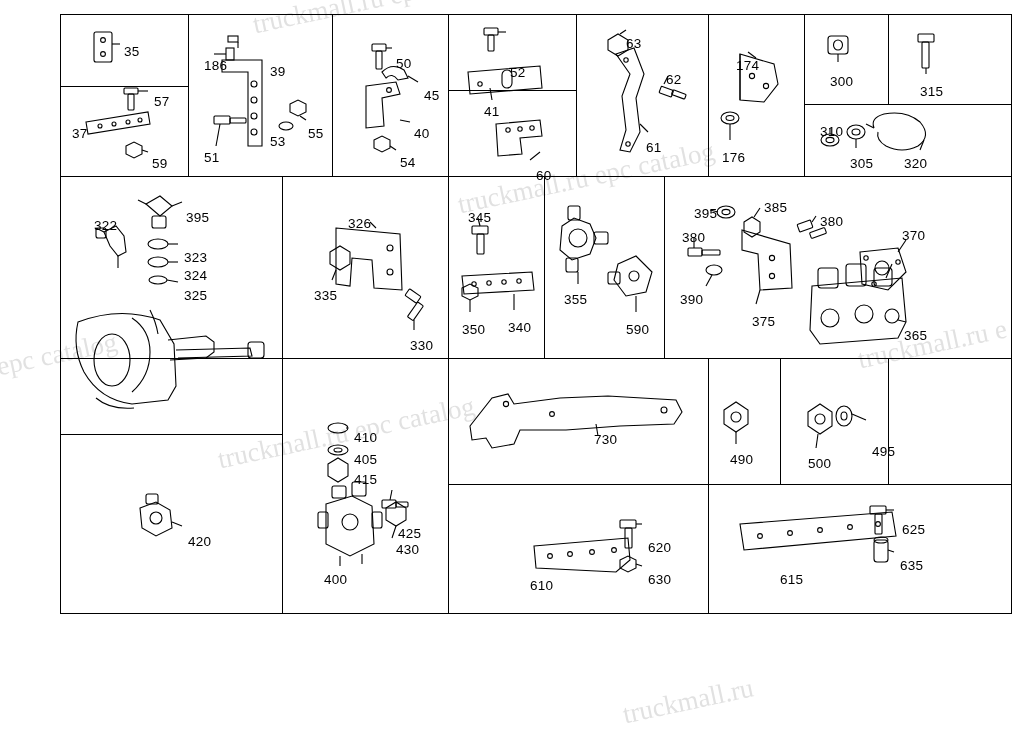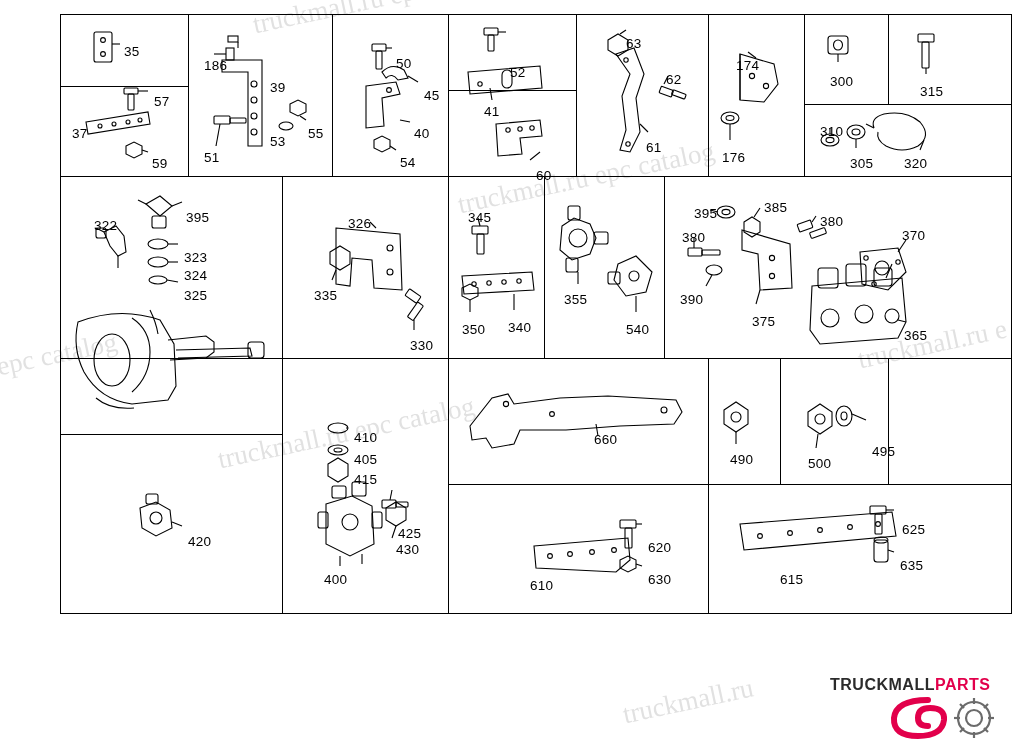--- a/index.html
+++ b/index.html
@@ -539,21 +539,21 @@
       </g>
     </g>
   </svg>
 
   <div id="callout-layer">
       <div class="lbl" style="left: 124px; top: 44px;">35</div>
       <div class="lbl" style="left: 154px; top: 94px;">57</div>
       <div class="lbl" style="left: 72px; top: 126px;">37</div>
       <div class="lbl" style="left: 152px; top: 156px;">59</div>
       <div class="lbl" style="left: 204px; top: 58px;">186</div>
-      <div class="lbl" style="left: 270px; top: 80px; text-align: right;">39</div>
+      <div class="lbl" style="left: 270px; top: 64px; text-align: right;">39</div>
       <div class="lbl" style="left: 270px; top: 134px;">53</div>
       <div class="lbl" style="left: 308px; top: 126px;">55</div>
       <div class="lbl" style="left: 204px; top: 150px;">51</div>
       <div class="lbl" style="left: 396px; top: 56px;">50</div>
       <div class="lbl" style="left: 424px; top: 88px;">45</div>
       <div class="lbl" style="left: 414px; top: 126px;">40</div>
       <div class="lbl" style="left: 400px; top: 155px;">54</div>
       <div class="lbl" style="left: 510px; top: 36px; margin-top: 29px;">52</div>
       <div class="lbl" style="left: 484px; top: 104px;">41</div>
       <div class="lbl" style="left: 536px; top: 168px;">60</div>
@@ -572,61 +572,41 @@
       <div class="lbl" style="left: 184px; top: 250px;">323</div>
       <div class="lbl" style="left: 184px; top: 268px;">324</div>
       <div class="lbl" style="left: 184px; top: 288px;">325</div>
       <div class="lbl" style="left: 348px; top: 216px; text-align: center;">326</div>
       <div class="lbl" style="left: 314px; top: 288px;">335</div>
       <div class="lbl" style="left: 410px; top: 338px;">330</div>
       <div class="lbl" style="left: 468px; top: 210px;">345</div>
       <div class="lbl" style="left: 462px; top: 322px;">350</div>
       <div class="lbl" style="left: 508px; top: 320px;">340</div>
       <div class="lbl" style="left: 564px; top: 292px;">355</div>
-      <div class="lbl" style="left: 626px; top: 322px;">540</div>
+      <div class="lbl" style="left: 626px; top: 322px;">590</div>
       <div class="lbl" style="left: 694px; top: 206px;">395</div>
       <div class="lbl" style="left: 764px; top: 200px;">385</div>
       <div class="lbl" style="left: 820px; top: 214px;">380</div>
       <div class="lbl" style="left: 682px; top: 230px;">380</div>
       <div class="lbl" style="left: 902px; top: 228px;">370</div>
       <div class="lbl" style="left: 680px; top: 292px;">390</div>
       <div class="lbl" style="left: 752px; top: 314px;">375</div>
       <div class="lbl" style="left: 904px; top: 328px;">365</div>
       <div class="lbl" style="left: 354px; top: 430px;">410</div>
       <div class="lbl" style="left: 354px; top: 452px;">405</div>
       <div class="lbl" style="left: 354px; top: 472px;">415</div>
       <div class="lbl" style="left: 398px; top: 482px; margin-top: 44px;">425</div>
       <div class="lbl" style="left: 396px; top: 542px;">430</div>
       <div class="lbl" style="left: 324px; top: 572px;">400</div>
       <div class="lbl" style="left: 188px; top: 534px;">420</div>
-      <div class="lbl" style="left: 594px; top: 432px;">660</div>
+      <div class="lbl" style="left: 594px; top: 432px;">730</div>
       <div class="lbl" style="left: 730px; top: 452px; text-align: right;">490</div>
       <div class="lbl" style="left: 808px; top: 456px;">500</div>
       <div class="lbl" style="left: 872px; top: 444px;">495</div>
       <div class="lbl" style="left: 530px; top: 578px;">610</div>
       <div class="lbl" style="left: 648px; top: 540px;">620</div>
       <div class="lbl" style="left: 648px; top: 572px;">630</div>
       <div class="lbl" style="left: 780px; top: 572px;">615</div>
       <div class="lbl" style="left: 902px; top: 522px;">625</div>
       <div class="lbl" style="left: 900px; top: 558px;">635</div>
     </div>
 
-  <div id="brand">
-    <div class="brand-text">
-      <span class="dark">TRUCKMALL</span><span class="red">PARTS</span>
-    </div>
-    <svg class="swirl" viewBox="0 0 118 46">
-      <path d="M40 6 Q8 6 6 24 Q5 42 30 42 Q54 42 56 26 Q57 14 42 14 Q30 14 30 24 Q30 32 40 32" fill="none" stroke="#e2004b" stroke-width="6" stroke-linecap="round"></path>
-      <g fill="none" stroke="#6b6b6b" stroke-width="2.2">
-        <circle cx="86" cy="24" r="16"></circle>
-        <circle cx="86" cy="24" r="8"></circle>
-        <line x1="86" y1="4" x2="86" y2="10"></line>
-        <line x1="86" y1="38" x2="86" y2="44"></line>
-        <line x1="66" y1="24" x2="72" y2="24"></line>
-        <line x1="100" y1="24" x2="106" y2="24"></line>
-        <line x1="72" y1="10" x2="76" y2="14"></line>
-        <line x1="96" y1="34" x2="100" y2="38"></line>
-        <line x1="100" y1="10" x2="96" y2="14"></line>
-        <line x1="76" y1="34" x2="72" y2="38"></line>
-      </g>
-    </svg>
-  </div>
 </div>
 
 </body></html>

